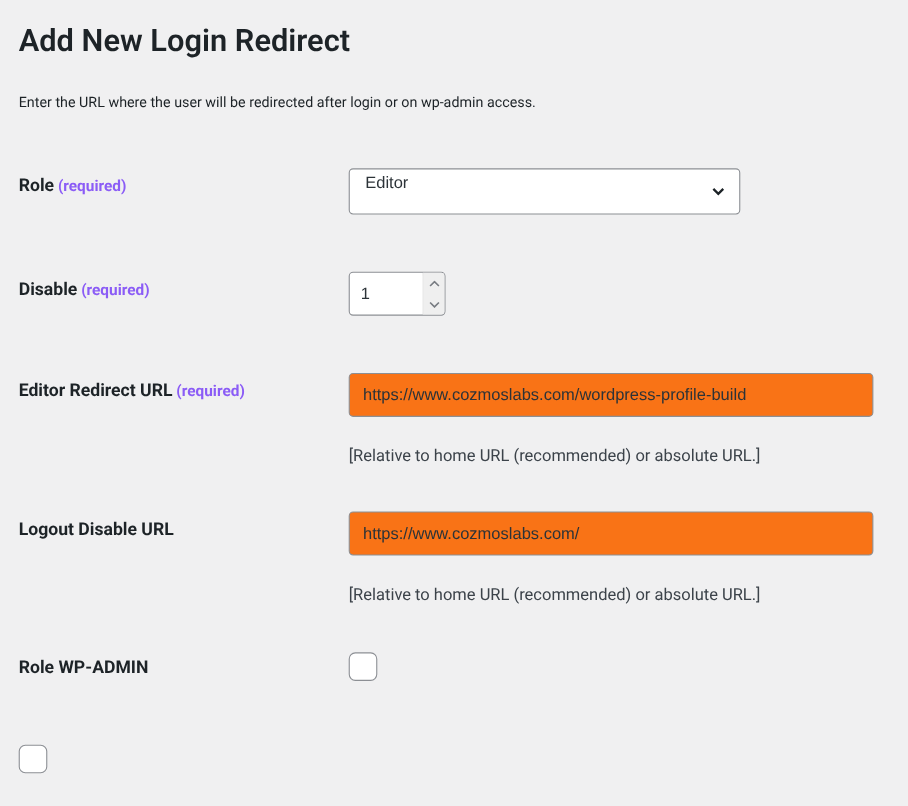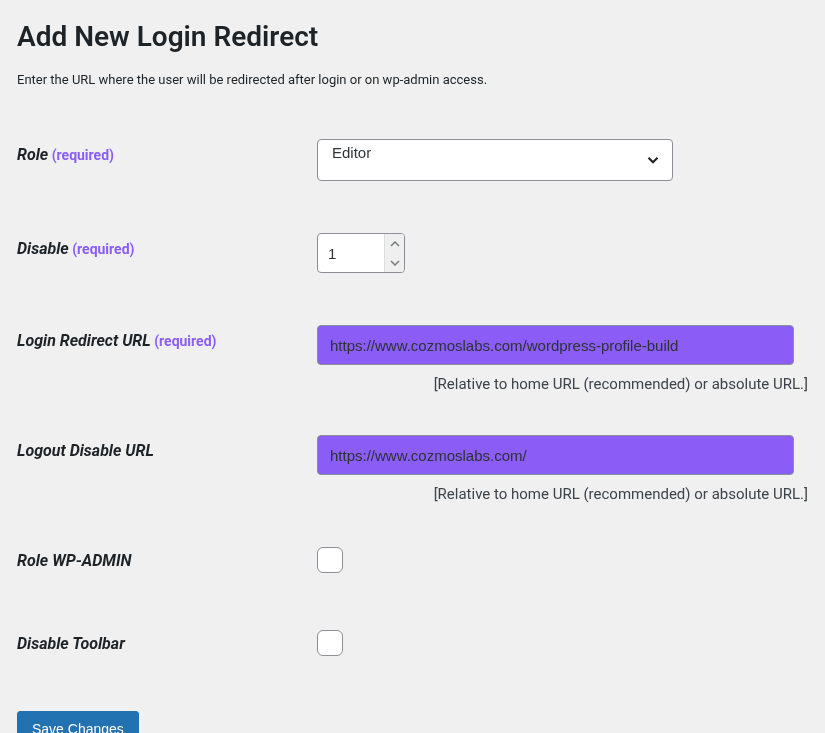--- a/index.html
+++ b/index.html
@@ -12,21 +12,21 @@
       background: #f0f0f1;
       color: #1d2327;
       padding: 17px;
       width: 825px;
       font-size: 14px;
     }
     h1 {
       font-size: 28px;
       font-weight: 600;
       color: #1d2327;
-      margin-bottom: 19px;
+      margin-bottom: 33px;
       padding-top: 3px;
     }
     .description {
       font-size: 13px;
       color: #1d2327;
       margin-bottom: 52px;
     }
     .form-row {
       display: flex;
       align-items: flex-start;
@@ -37,21 +37,20 @@
     }
     .form-label {
       width: 300px;
       flex-shrink: 0;
       padding-top: 6px;
     }
     .label-main {
       font-weight: 700;
       font-size: 16px;
       color: #1d2327;
-      font-style: italic;
     }
     .label-required {
       font-weight: 700;
       font-size: 14px;
       color: #8b5cf6;
     }
     .form-control {
       flex: 1;
     }
     .select-wrapper {
@@ -129,28 +128,27 @@
       height: 6px;
       display: block;
     }
     input[type="text"] {
       width: 477px;
       height: 40px;
       padding: 0 12px;
       font-size: 15px;
       border: 1px solid #8c8f94;
       border-radius: 4px;
-      background: #8b5cf6;
+      background: #f97316;
       color: #2c3338;
     }
     .hint {
       font-size: 15px;
       color: #3c434a;
-      margin-top: 10px;
-      text-align: right;
+      margin-top: 26px;
     }
     .checkbox {
       width: 26px;
       height: 26px;
       border: 1px solid #8c8f94;
       border-radius: 6px;
       background: #fff;
       cursor: pointer;
       display: inline-block;
       margin-top: 2px;
@@ -211,21 +209,21 @@
               <path d="M1 1 L5 5 L9 1" fill="none" stroke="#787c82" stroke-width="1.5"></path>
             </svg>
         </div>
       </div>
     </div>
   </div>
 </div>
 
 <div class="form-row with-hint">
   <div class="form-label">
-    <span class="label-main">Login Redirect URL</span><span class="label-required"> (required)</span>
+    <span class="label-main">Editor Redirect URL</span><span class="label-required"> (required)</span>
   </div>
   <div class="form-control">
     <input type="text" value="https://www.cozmoslabs.com/wordpress-profile-build" style="">
     <div class="hint">[Relative to home URL (recommended) or absolute URL.]</div>
   </div>
 </div>
 
 <div class="form-row with-hint">
   <div class="form-label">
     <span class="label-main">Logout Disable URL</span>
@@ -239,23 +237,20 @@
 <div class="form-row">
   <div class="form-label">
     <span class="label-main">Role WP-ADMIN</span>
   </div>
   <div class="form-control">
     <span class="checkbox" role="checkbox" aria-checked="false"></span>
   </div>
 </div>
 
 <div class="form-row">
-  <div class="form-label">
-    <span class="label-main">Disable Toolbar</span>
-  </div>
   <div class="form-control">
     <span class="checkbox" role="checkbox" aria-checked="false"></span>
   </div>
 </div>
 
 <div class="submit-row">
   <button class="button-primary">Save Changes</button>
 </div>
 
 </body></html>

